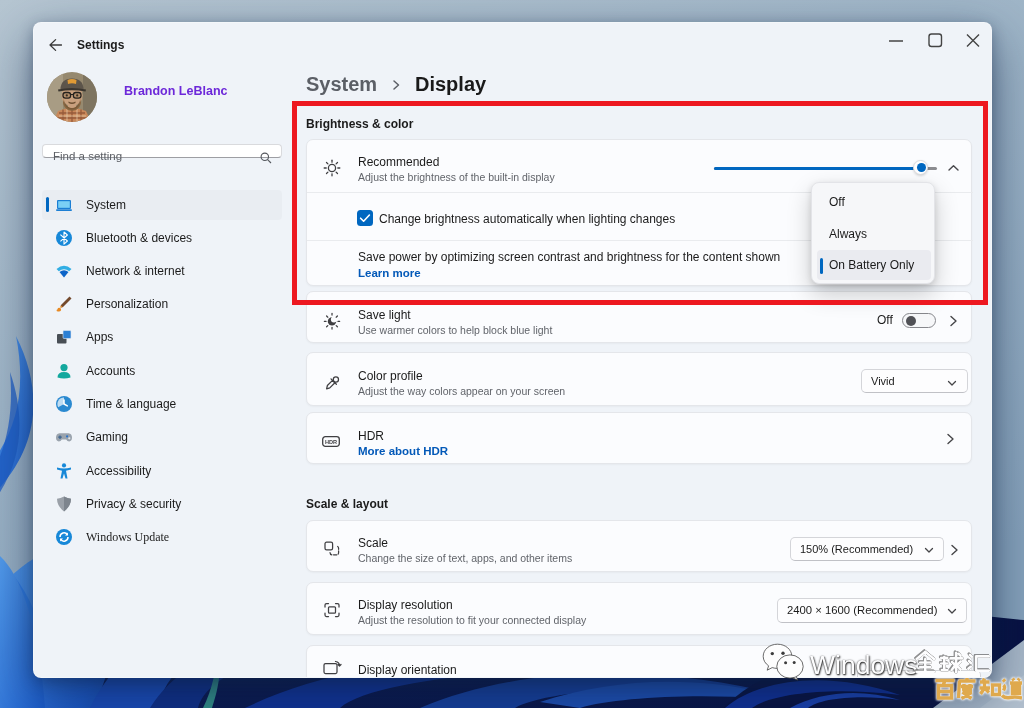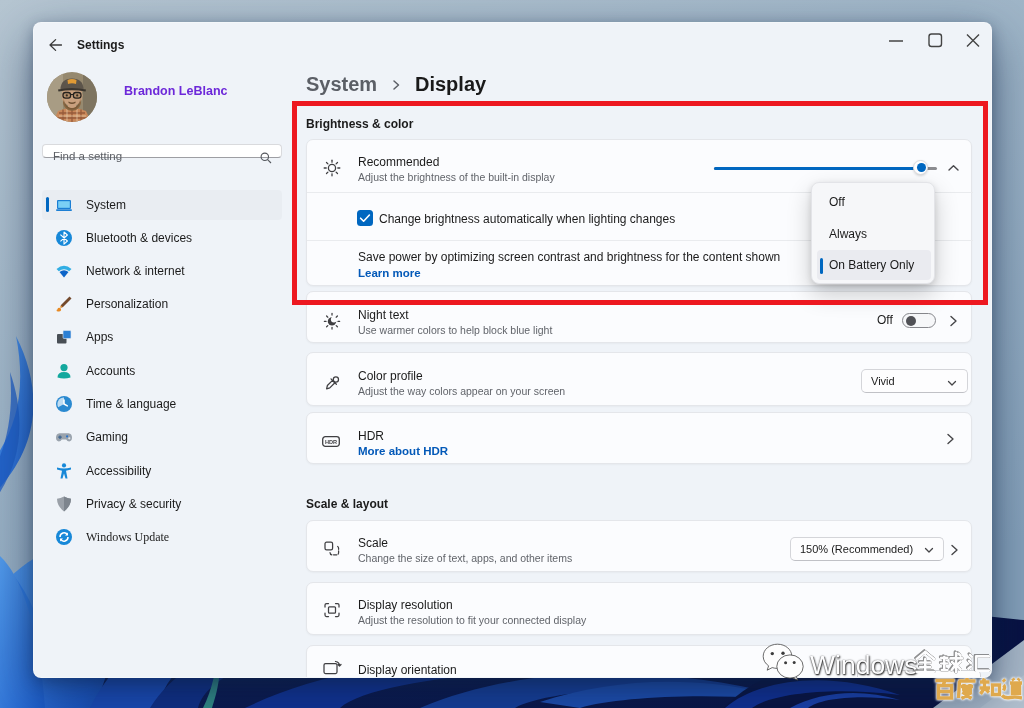--- a/index.html
+++ b/index.html
@@ -276,21 +276,21 @@
           <line x1="9" y1="1.4" x2="9" y2="3"></line>
             <line x1="9" y1="15.4" x2="9" y2="17"></line>
           <line x1="1.4" y1="9.4" x2="3" y2="9.4"></line>
             <line x1="15" y1="9.4" x2="16.6" y2="9.4"></line>
           <line x1="3.6" y1="4" x2="4.8" y2="5.2"></line>
             <line x1="13.2" y1="13.6" x2="14.4" y2="14.8"></line>
           <line x1="3.6" y1="14.8" x2="4.8" y2="13.6"></line>
             <line x1="13.2" y1="5.2" x2="14.4" y2="4"></line>
         </g>
       </svg>
-      <div class="ctitle" style="left:51px; top:16px;">Night text</div>
+      <div class="ctitle" style="left:51px; top:16px;">Save light</div>
       <div class="csub" style="left:51px; top:32px;">Use warmer colors to help block blue light</div>
       <div class="abs" style="left:570px; top:21px; font-size:12px; color:#1b1b1b;">Off</div>
       <div class="abs" style="left:595px; top:21px; width:34px; height:14.5px; border-radius:8px; border:1px solid #86878c; background:#f6f7f9;"></div>
       <div class="abs" style="left:599px; top:24.2px; width:10px; height:10px; border-radius:50%; background:#505156;"></div>
       <svg class="abs" style="left:642px; top:23px;" width="9" height="12" viewBox="0 0 9 12">
           <path d="M 2 1.5 L 7 6 L 2 10.5" stroke="#454548" stroke-width="1.4" fill="none" stroke-linecap="round" stroke-linejoin="round"></path>
         </svg>
     </div>
 
     <div class="card" style="top:329px; height:54px;">
@@ -341,20 +341,26 @@
         </svg>
     </div>
 
     <div class="card" style="top:559px; height:53px;">
       <svg class="abs" style="left:16px; top:18px;" width="18" height="18" viewBox="0 0 18 18">
         <path d="M 5.5 2.5 H 3.5 Q 2 2.5 2 4 V 6 M 12.5 2.5 H 14.5 Q 16 2.5 16 4 V 6 M 2 12 V 14 Q 2 15.5 3.5 15.5 H 5.5 M 16 12 V 14 Q 16 15.5 14.5 15.5 H 12.5" fill="none" stroke="#3f3f42" stroke-width="1.25" stroke-linecap="round"></path>
         <rect x="5.5" y="5.8" width="7" height="6.4" rx="1" fill="none" stroke="#3f3f42" stroke-width="1.25"></rect>
       </svg>
       <div class="ctitle" style="left:51px; top:14.5px;">Display resolution</div>
       <div class="csub" style="left:51px; top:30.5px;">Adjust the resolution to fit your connected display</div>
+      <div class="selbox" style="left:461px; top:14.5px; width:190px; height:25px;">
+        <div class="abs" style="left:9px; top:5.5px; font-size:11.3px;">2400 × 1600 (Recommended)</div>
+        <svg class="abs" style="right:9px; top:9px;" width="10" height="7" viewBox="0 0 10 7">
+            <path d="M 1.5 1.5 L 5 5 L 8.5 1.5" stroke="#454548" stroke-width="1.3" fill="none" stroke-linecap="round" stroke-linejoin="round"></path>
+          </svg>
+      </div>
     </div>
 
     <div class="card" style="top:622px; height:70px;">
       <svg class="abs" style="left:16px; top:14px;" width="20" height="17" viewBox="0 0 20 17">
         <rect x="1" y="3.5" width="13" height="10" rx="1.5" fill="none" stroke="#3f3f42" stroke-width="1.25"></rect>
         <path d="M 16.5 6 A 4.5 4.5 0 0 0 12.5 1.5 M 16.5 6 L 18 4.5 M 16.5 6 L 15 4.5" fill="none" stroke="#3f3f42" stroke-width="1.25" stroke-linecap="round"></path>
       </svg>
       <div class="ctitle" style="left:51px; top:16.5px;">Display orientation</div>
       <div class="selbox" style="left:541px; top:24px; width:124px; height:26px;">
         <div class="abs" style="left:12px; top:5.5px;">Landscape</div>

